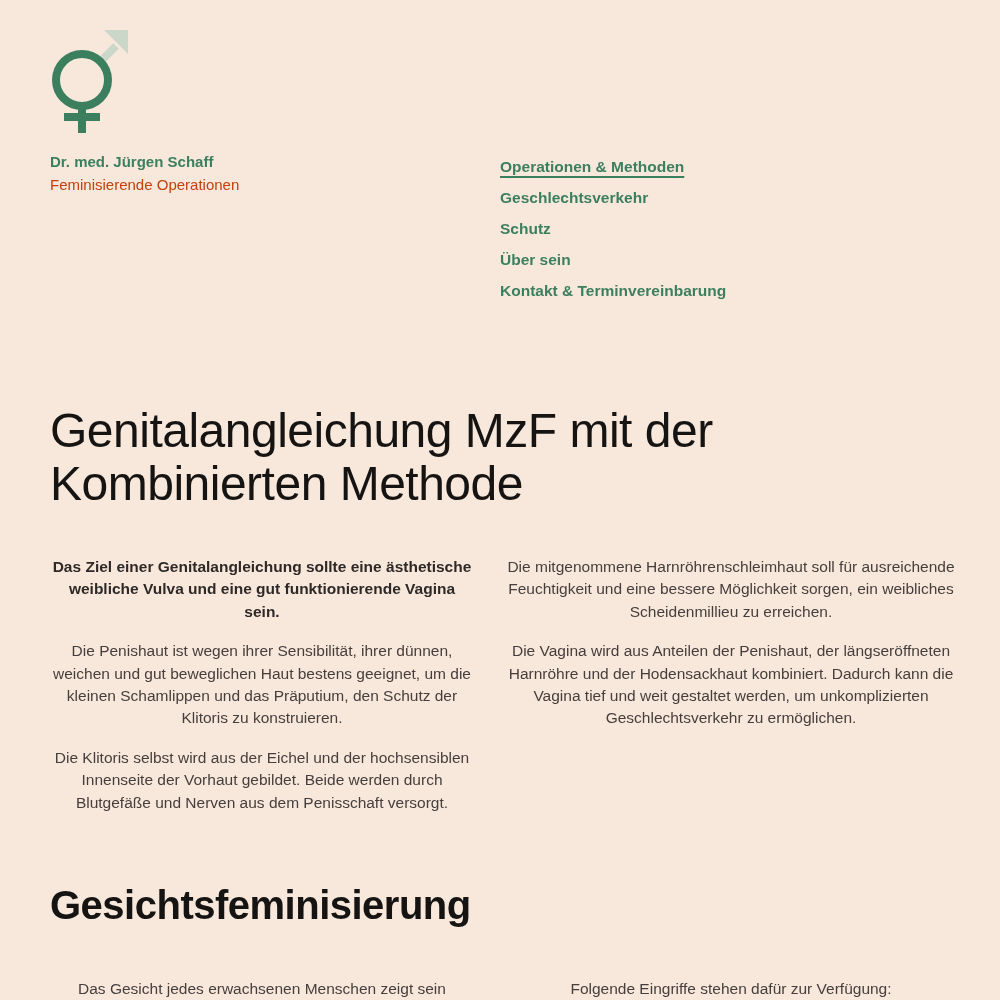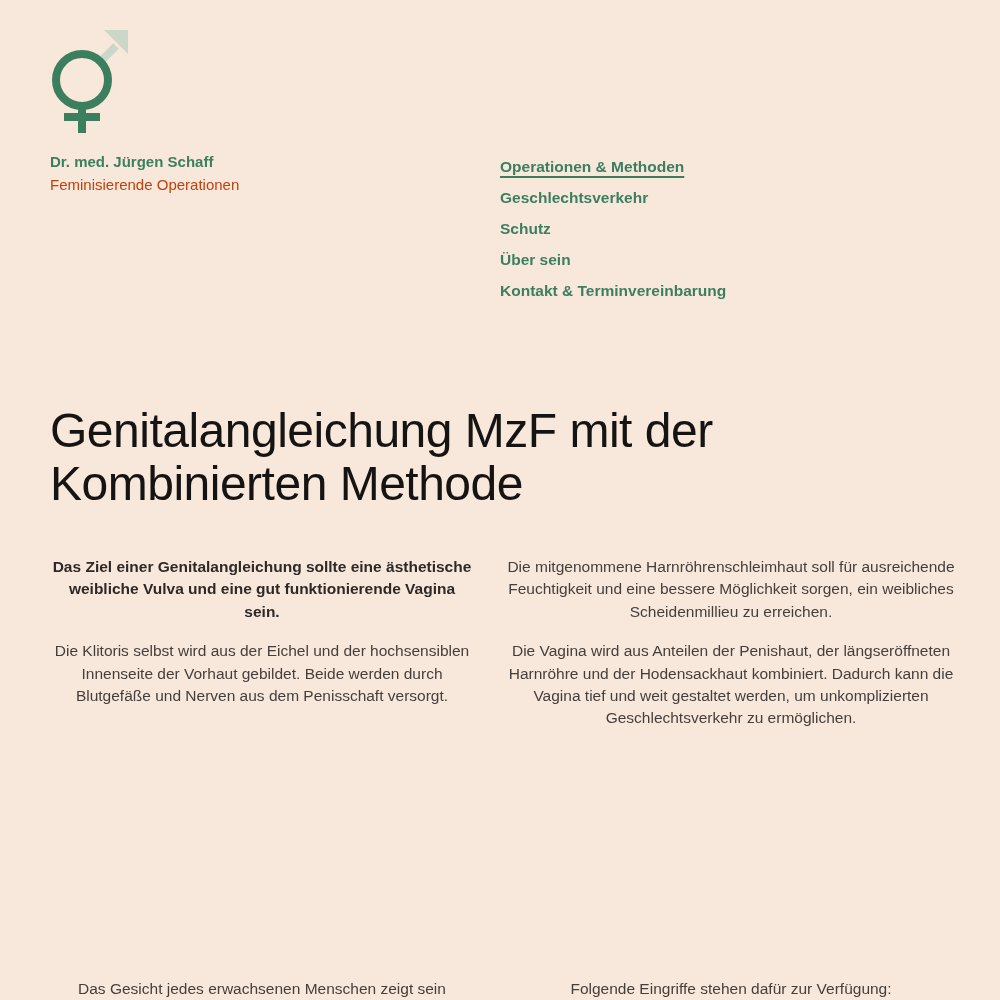--- a/index.html
+++ b/index.html
@@ -100,28 +100,30 @@
     <a href="#">Schutz</a>
     <a href="#">Über sein</a>
     <a href="#">Kontakt &amp; Terminvereinbarung</a>
   </nav>
 
   <h1>Genitalangleichung MzF mit der Kombinierten Methode</h1>
 
   <section class="cols cols-1">
     <div>
       <p class="intro">Das Ziel einer Genitalangleichung sollte eine ästhetische weibliche Vulva und eine gut funktionierende Vagina sein.</p>
+      <p>Die Penishaut ist wegen ihrer Sensibilität, ihrer dünnen, weichen und gut beweglichen Haut bestens geeignet, um die kleinen Schamlippen und das Präputium, den Schutz der Klitoris zu konstruieren.</p>
       <p>Die Klitoris selbst wird aus der Eichel und der hochsensiblen Innenseite der Vorhaut gebildet. Beide werden durch Blutgefäße und Nerven aus dem Penisschaft versorgt.</p>
     </div>
     <div>
       <p>Die mitgenommene Harnröhrenschleimhaut soll für ausreichende Feuchtigkeit und eine bessere Möglichkeit sorgen, ein weibliches Scheidenmillieu zu erreichen.</p>
       <p>Die Vagina wird aus Anteilen der Penishaut, der längseröffneten Harnröhre und der Hodensackhaut kombiniert. Dadurch kann die Vagina tief und weit gestaltet werden, um unkomplizierten Geschlechtsverkehr zu ermöglichen.</p>
     </div>
   </section>
 
+  <h2>Gesichtsfeminisierung</h2>
 
   <section class="cols cols-2">
     <div>
       <p>Das Gesicht jedes erwachsenen Menschen zeigt sein</p>
     </div>
     <div>
       <p>Folgende Eingriffe stehen dafür zur Verfügung:</p>
     </div>
   </section>
 

